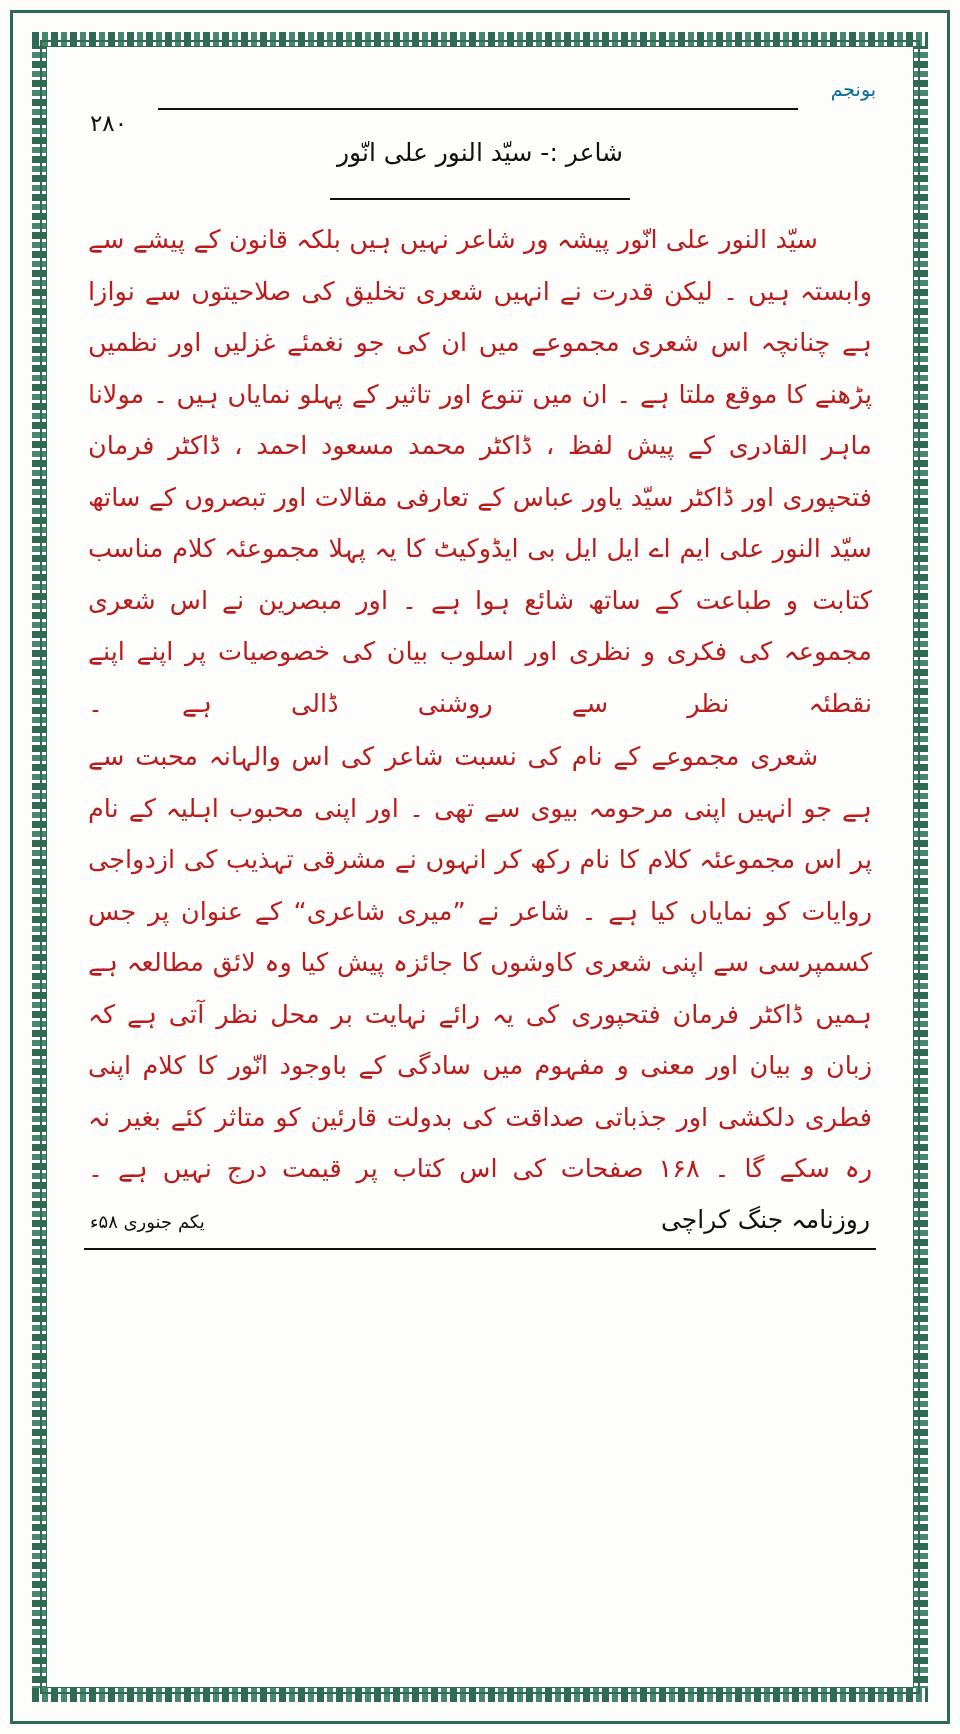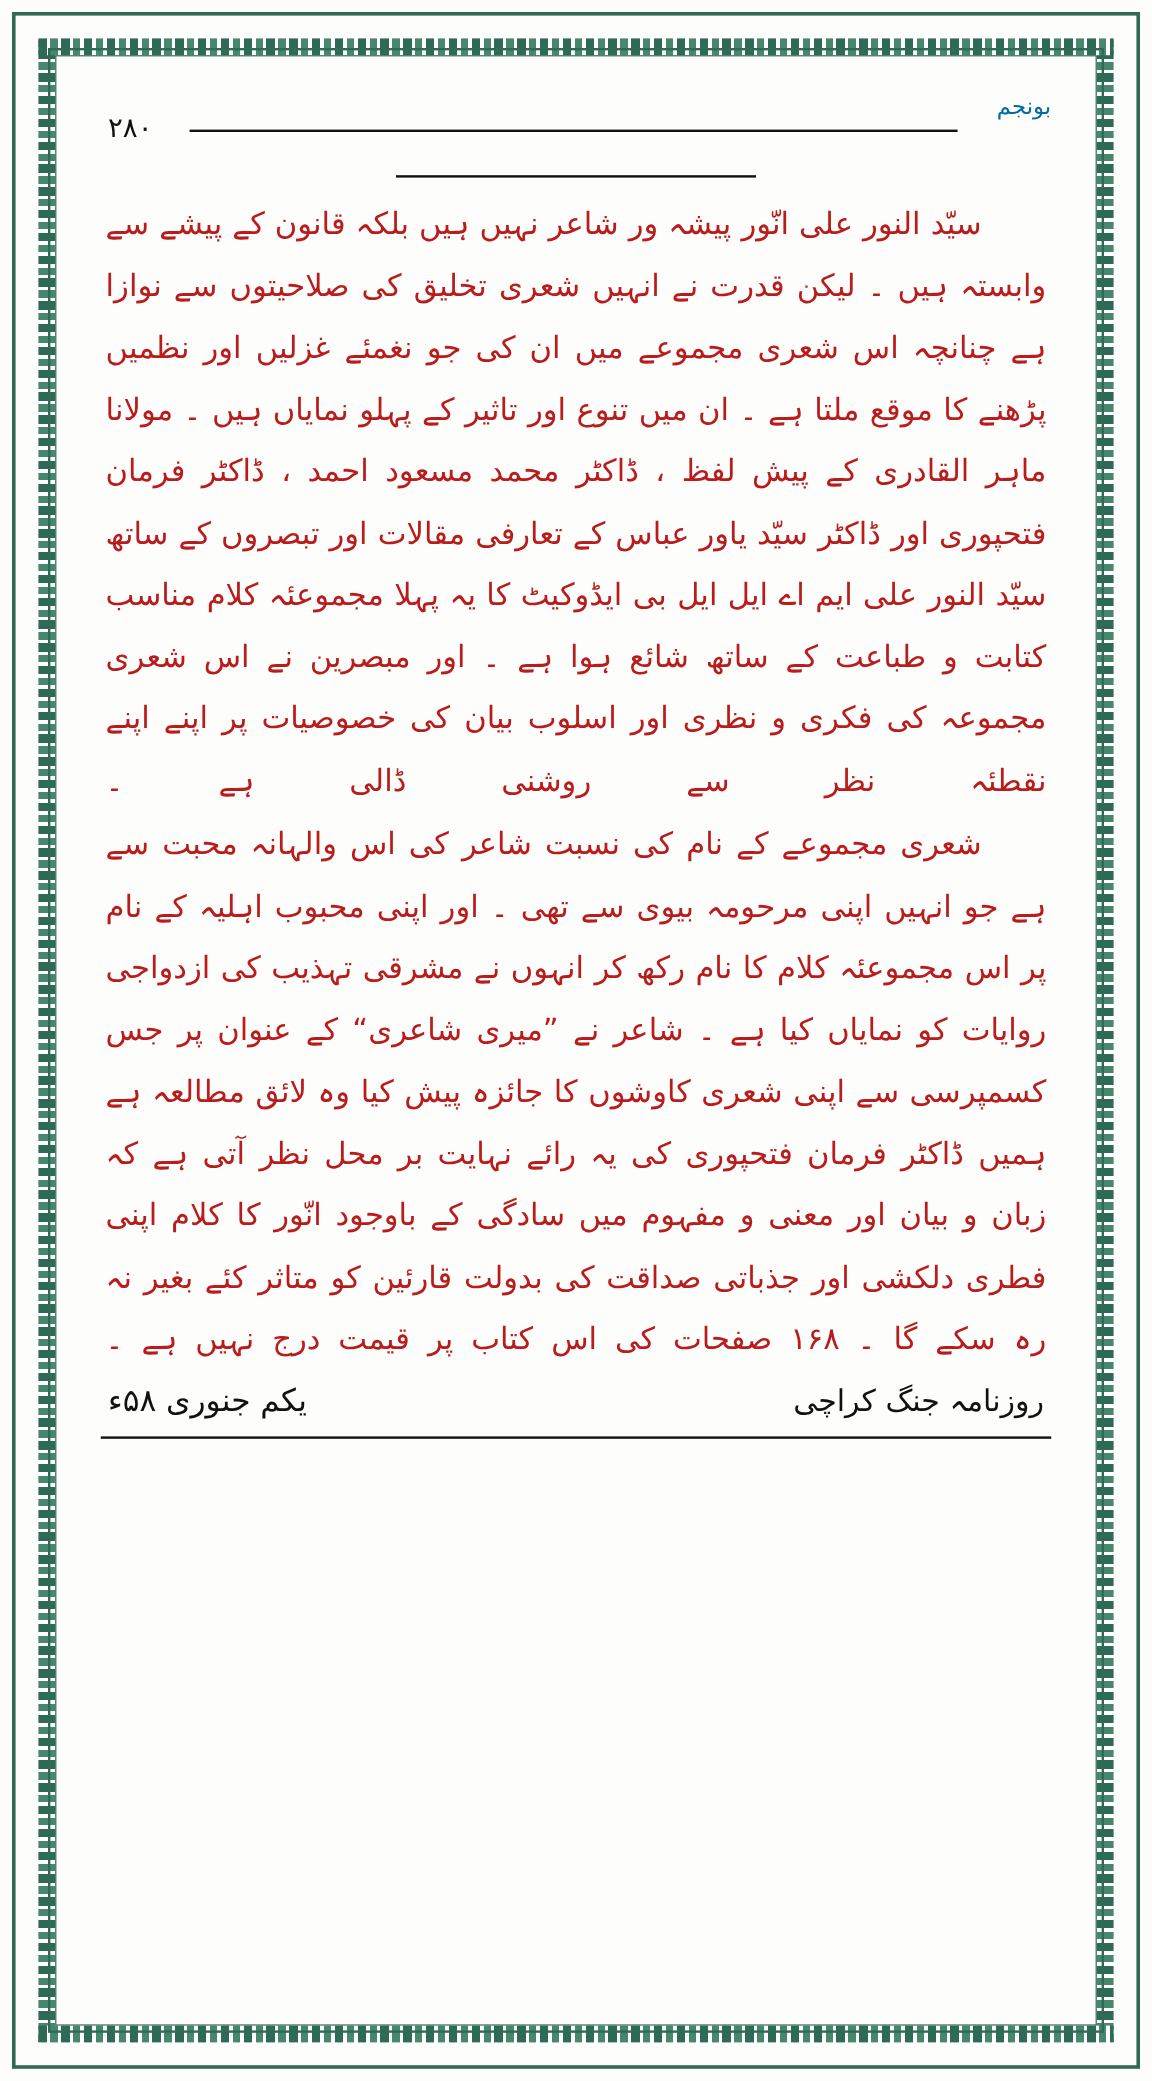--- a/index.html
+++ b/index.html
@@ -100,21 +100,21 @@
     position: absolute;
     right: 0;
     top: 0;
     font-size: 19px;
     color: #0369a1;
     font-family: "DejaVu Sans", sans-serif;
   }
   .page-number {
     position: absolute;
     left: 6px;
-    top: 16px;
+    top: 32px;
     font-size: 23px;
     color: #111;
     letter-spacing: 1px;
   }
   .header-rule {
     position: absolute;
     left: 74px;
     right: 78px;
     top: 30px;
     border-top: 2px solid #111;
@@ -160,21 +160,21 @@
     color: #111;
     display: flex;
     justify-content: space-between;
     align-items: baseline;
     padding: 0 6px;
   }
   .sig-left {
     font-size: 25px;
   }
   .sig-right {
-    font-size: 26px;
+    font-size: 18px;
   }
 
   .bottom-rule {
     margin-top: 14px;
     border-top: 2px solid #111;
   }
 </style>
 </head>
 <body>
 
@@ -187,20 +187,21 @@
 
   <div class="content">
 
     <div class="header-row">
       <div class="corner-mark">بونجم</div>
       <div class="page-number">۲۸۰</div>
       <div class="header-rule"></div>
     </div>
 
     <div class="meta-block">
+      <div class="meta-line">شاعر :- سیّد النور علی انّور</div>
     </div>
 
     <div class="divider"></div>
 
     <div class="body-text">
       <p>سیّد النور علی انّور پیشہ ور شاعر نہیں ہیں بلکہ قانون کے پیشے سے وابستہ ہیں ۔ لیکن قدرت نے انہیں شعری تخلیق کی صلاحیتوں سے نوازا ہے چنانچہ اس شعری مجموعے میں ان کی جو نغمئے غزلیں اور نظمیں پڑھنے کا موقع ملتا ہے ۔ ان میں تنوع اور تاثیر کے پہلو نمایاں ہیں ۔ مولانا ماہر القادری کے پیش لفظ ، ڈاکٹر محمد مسعود احمد ، ڈاکٹر فرمان فتحپوری اور ڈاکٹر سیّد یاور عباس کے تعارفی مقالات اور تبصروں کے ساتھ سیّد النور علی ایم اے ایل ایل بی ایڈوکیٹ کا یہ پہلا مجموعئہ کلام مناسب کتابت و طباعت کے ساتھ شائع ہوا ہے ۔ اور مبصرین نے اس شعری مجموعہ کی فکری و نظری اور اسلوب بیان کی خصوصیات پر اپنے اپنے نقطئہ نظر سے روشنی ڈالی ہے ۔</p>
       <p>شعری مجموعے کے نام کی نسبت شاعر کی اس والہانہ محبت سے ہے جو انہیں اپنی مرحومہ بیوی سے تھی ۔ اور اپنی محبوب اہلیہ کے نام پر اس مجموعئہ کلام کا نام رکھ کر انہوں نے مشرقی تہذیب کی ازدواجی روایات کو نمایاں کیا ہے ۔ شاعر نے ”میری شاعری“ کے عنوان پر جس کسمپرسی سے اپنی شعری کاوشوں کا جائزہ پیش کیا وہ لائق مطالعہ ہے ہمیں ڈاکٹر فرمان فتحپوری کی یہ رائے نہایت بر محل نظر آتی ہے کہ زبان و بیان اور معنی و مفہوم میں سادگی کے باوجود انّور کا کلام اپنی فطری دلکشی اور جذباتی صداقت کی بدولت قارئین کو متاثر کئے بغیر نہ رہ سکے گا ۔ ۱۶۸ صفحات کی اس کتاب پر قیمت درج نہیں ہے ۔</p>
     </div>
 
     <div class="signature">

